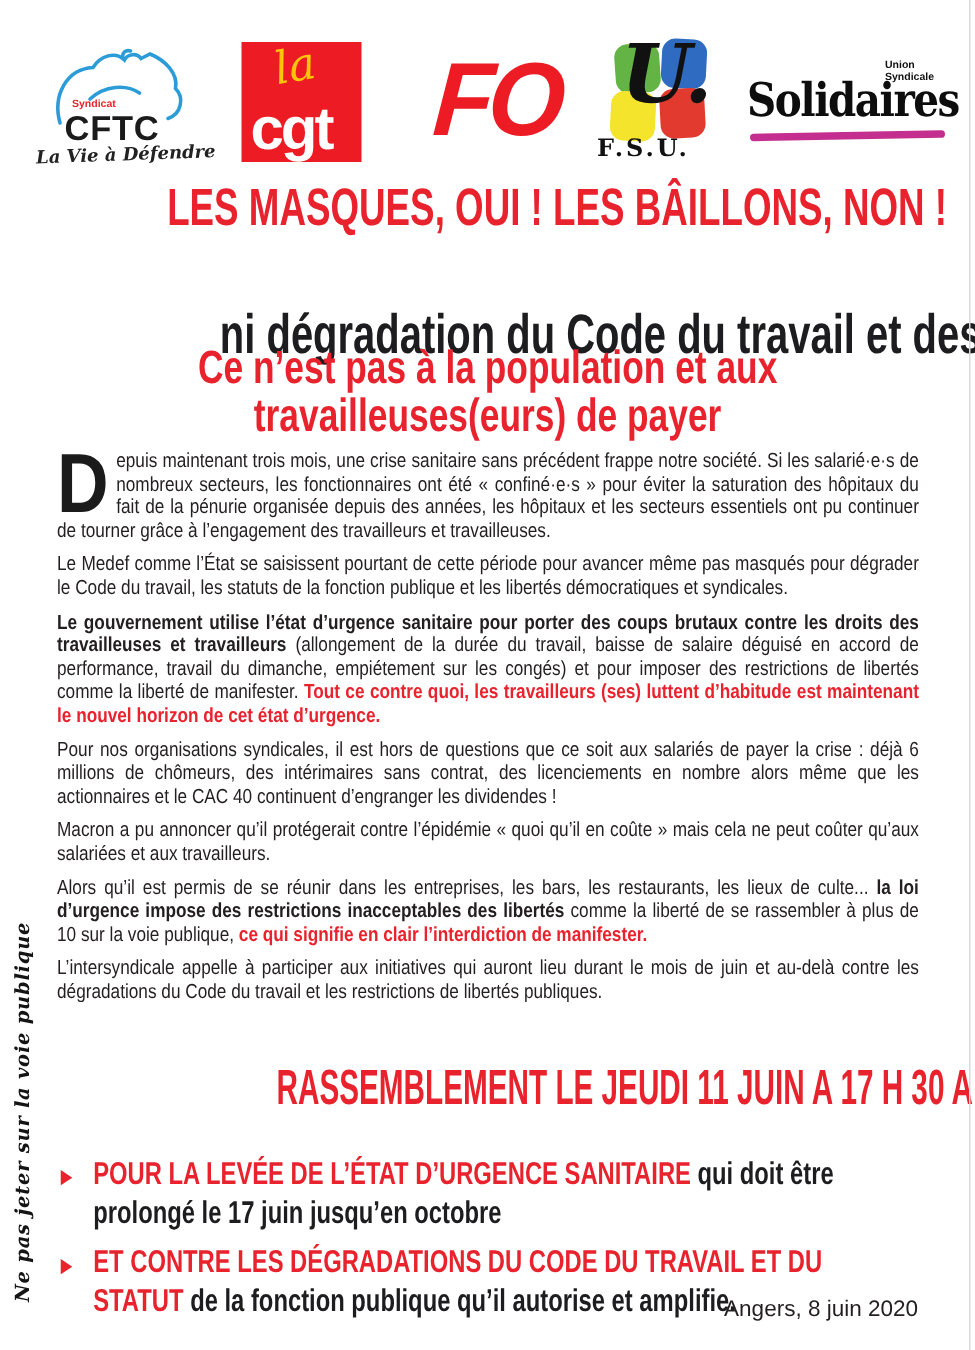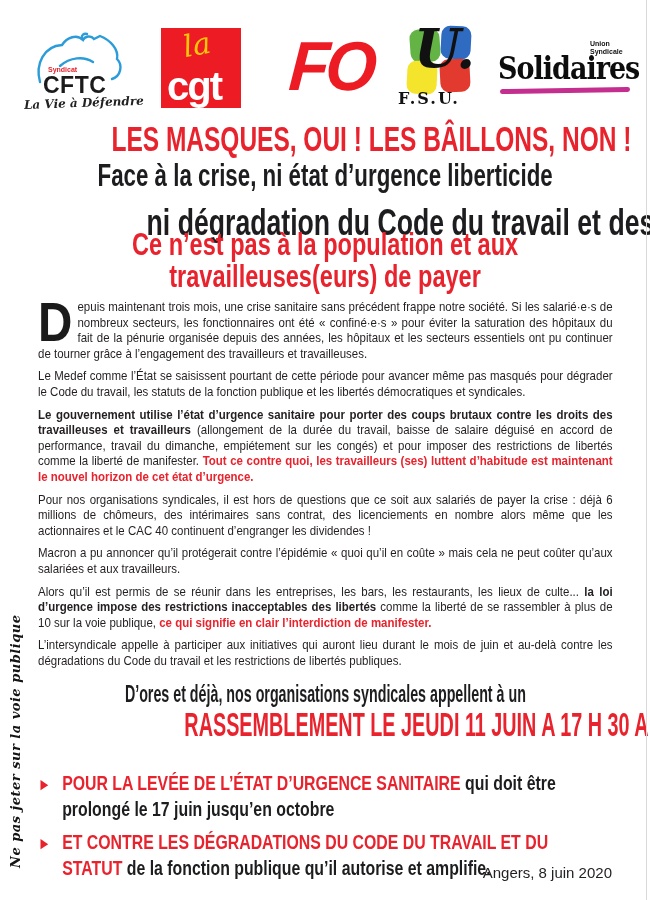--- a/index.html
+++ b/index.html
@@ -124,42 +124,40 @@
     </div>
 
     <div class="logo-solidaires">
       <div class="sol-union">Union Syndicale</div>
       <div class="sol-name">Solidaires</div>
       <div class="sol-underline"></div>
     </div>
   </header>
 
   <div class="hline h1 red"><span class="cond">LES MASQUES, OUI ! LES BÂILLONS, NON !</span></div>
-  <div class="hline h2a blk"><span class="cond">Face à la crise, ni état d’urgence liberticide</span></div>
   <div class="hline h2b blk"><span class="cond">ni dégradation du Code du travail et des statuts.</span></div>
   <div class="hline h3a red"><span class="cond">Ce n’est pas à la population et aux</span></div>
   <div class="hline h3b red"><span class="cond">travailleuses(eurs) de payer</span></div>
 
   <div class="body">
     <p>
       <span class="dropcap">D</span><span>epuis maintenant trois mois, une crise sanitaire sans précédent frappe notre société. Si les salarié·e·s de nombreux secteurs, les fonctionnaires ont été « confiné·e·s » pour éviter la saturation des hôpitaux du fait de la pénurie organisée depuis des années, les hôpitaux et les secteurs essentiels ont pu continuer de tourner grâce à l’engagement des travailleurs et travailleuses.</span>
     </p>
     <p><span>Le Medef comme l’État se saisissent pourtant de cette période pour avancer même pas masqués pour dégrader le Code du travail, les statuts de la fonction publique et les libertés démocratiques et syndicales.</span></p>
     <p>
       <span class="b">Le gouvernement utilise l’état d’urgence sanitaire pour porter des coups brutaux contre les droits des travailleuses et travailleurs </span><span>(allongement de la durée du travail, baisse de salaire déguisé en accord de performance, travail du dimanche, empiétement sur les congés) et pour imposer des restrictions de libertés comme la liberté de manifester. </span><span class="br">Tout ce contre quoi, les travailleurs (ses) luttent d’habitude est maintenant le nouvel horizon de cet état d’urgence.</span>
     </p>
     <p><span>Pour nos organisations syndicales, il est hors de questions que ce soit aux salariés de payer la crise : déjà 6 millions de chômeurs, des intérimaires sans contrat, des licenciements en nombre alors même que les actionnaires et le CAC 40 continuent d’engranger les dividendes !</span></p>
     <p><span>Macron a pu annoncer qu’il protégerait contre l’épidémie « quoi qu’il en coûte » mais cela ne peut coûter qu’aux salariées et aux travailleurs.</span></p>
     <p>
       <span>Alors qu’il est permis de se réunir dans les entreprises, les bars, les restaurants, les lieux de culte... </span><span class="b">la loi d’urgence impose des restrictions inacceptables des libertés </span><span>comme la liberté de se rassembler à plus de 10 sur la voie publique, </span><span class="br">ce qui signifie en clair l’interdiction de manifester.</span>
     </p>
     <p><span>L’intersyndicale appelle à participer aux initiatives qui auront lieu durant le mois de juin et au-delà contre les dégradations du Code du travail et les restrictions de libertés publiques.</span></p>
   </div>
 
-  <div class="hline call-intro"><span class="cond">D’ores et déjà, nos organisations syndicales appellent à un</span></div>
   <div class="hline call-l1"><span class="cond">RASSEMBLEMENT LE JEUDI 11 JUIN A 17 H 30 A ANGERS</span></div>
 
   <div class="bullets">
     <div class="bullet">
       <span class="bullet-arrow">►</span><span class="red">POUR LA LEVÉE DE L’ÉTAT D’URGENCE SANITAIRE</span><span class="blk"> qui doit être prolongé le 17 juin jusqu’en octobre</span>
     </div>
     <div class="bullet">
       <span class="bullet-arrow">►</span><span class="red">ET CONTRE LES DÉGRADATIONS DU CODE DU TRAVAIL ET DU STATUT</span><span class="blk"> de la fonction publique qu’il autorise et amplifie.</span>
     </div>
   </div>

